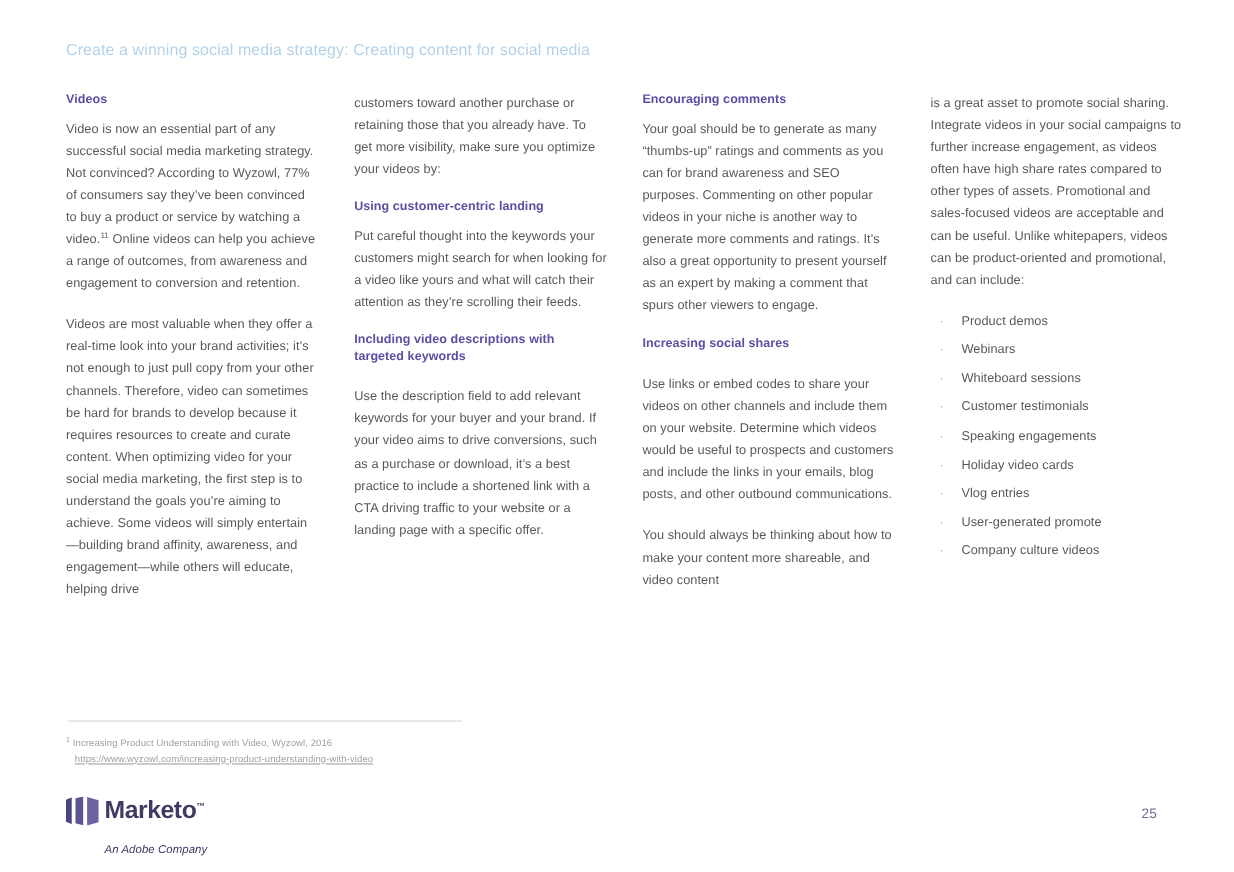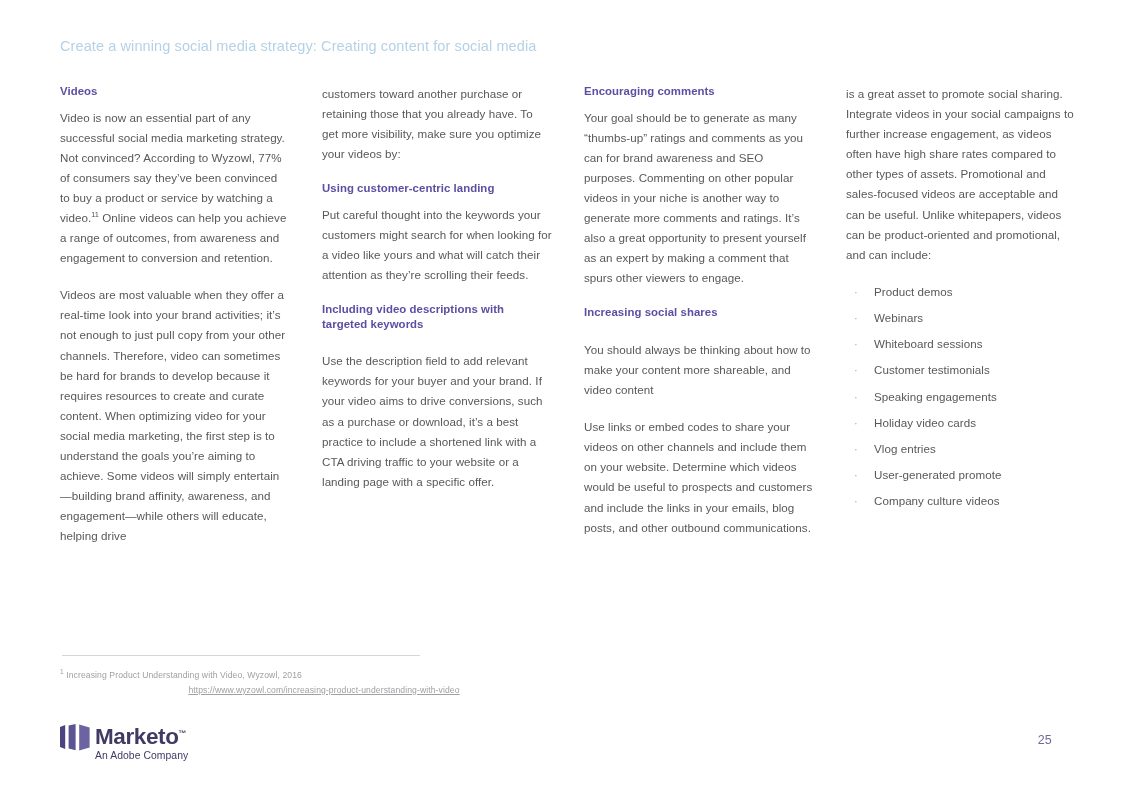--- a/index.html
+++ b/index.html
@@ -113,21 +113,20 @@
   #footnote .fn-marker {
     font-size: 6.5px;
     vertical-align: super;
     line-height: 0;
   }
   #footnote .fn-url {
     display: block;
     margin-left: 8px;
     text-decoration: underline;
     color: #a0a0a5;
-    text-align: center;
   }
 
   
   #brand-logo {
     position: absolute;
     left: 60px;
     top: 724px;
     display: flex;
     align-items: flex-start;
   }
@@ -154,22 +153,23 @@
     font-size: 8px;
     vertical-align: super;
     line-height: 0;
     font-weight: bold;
     letter-spacing: 0;
   }
   #logo-tagline {
     font-size: 10.4px;
     color: #3f3b63;
     line-height: 13px;
-    margin-top: 1px;
-    letter-spacing: 0.05px;
+    margin-top: 18px;
+    letter-spacing: 0.05px;
+    font-style: italic;
   }
   #page-number {
     position: absolute;
     right: 70px;
     top: 733px;
     font-size: 12.5px;
     color: #6f6a99;
     letter-spacing: 0.2px;
   }
 </style>
@@ -191,22 +191,22 @@
     <h3 class="sub-heading">Using customer-centric landing</h3>
     <p class="body-text">Put careful thought into the keywords your customers might search for when looking for a video like yours and what will catch their attention as they’re scrolling their feeds.</p>
     <h3 class="sub-heading tight-below">Including video descriptions with targeted keywords</h3>
     <p class="body-text">Use the description field to add relevant keywords for your buyer and your brand. If your video aims to drive conversions, such as a purchase or download, it’s a best practice to include a shortened link with a CTA driving traffic to your website or a landing page with a specific offer.</p>
   </div>
 
   <div class="column">
     <h3 class="sub-heading">Encouraging comments</h3>
     <p class="body-text">Your goal should be to generate as many “thumbs-up” ratings and comments as you can for brand awareness and SEO purposes. Commenting on other popular videos in your niche is another way to generate more comments and ratings. It’s also a great opportunity to present yourself as an expert by making a comment that spurs other viewers to engage.</p>
     <h3 class="sub-heading tight-below">Increasing social shares</h3>
+    <p class="body-text">Use links or embed codes to share your videos on other channels and include them on your website. Determine which videos would be useful to prospects and customers and include the links in your emails, blog posts, and other outbound communications.</p>
     <p class="body-text">You should always be thinking about how to make your content more shareable, and video content</p>
-    <p class="body-text">Use links or embed codes to share your videos on other channels and include them on your website. Determine which videos would be useful to prospects and customers and include the links in your emails, blog posts, and other outbound communications.</p>
   </div>
 
   <div class="column">
     <p class="body-text">is a great asset to promote social sharing. Integrate videos in your social campaigns to further increase engagement, as videos often have high share rates compared to other types of assets. Promotional and sales-focused videos are acceptable and can be useful. Unlike whitepapers, videos can be product-oriented and promotional, and can include:</p>
     <ul class="bullet-list" id="video-type-list">
 
     <li><span class="dash-marker">·</span><span>Product demos</span></li>
         <li><span class="dash-marker">·</span><span>Webinars</span></li>
         <li><span class="dash-marker">·</span><span>Whiteboard sessions</span></li>
         <li><span class="dash-marker">·</span><span>Customer testimonials</span></li>

